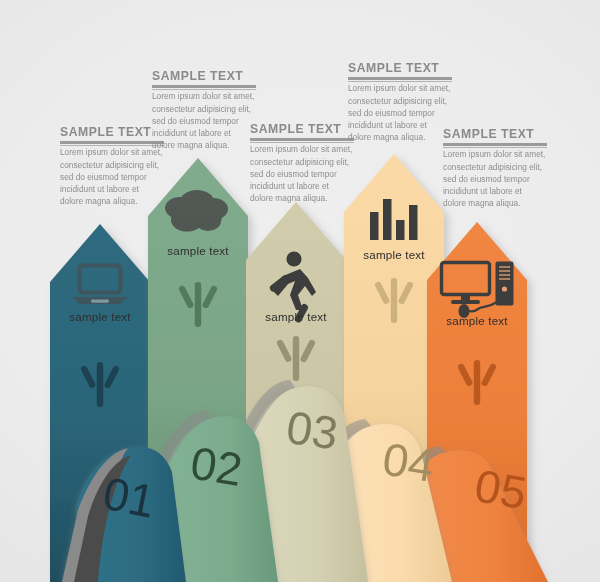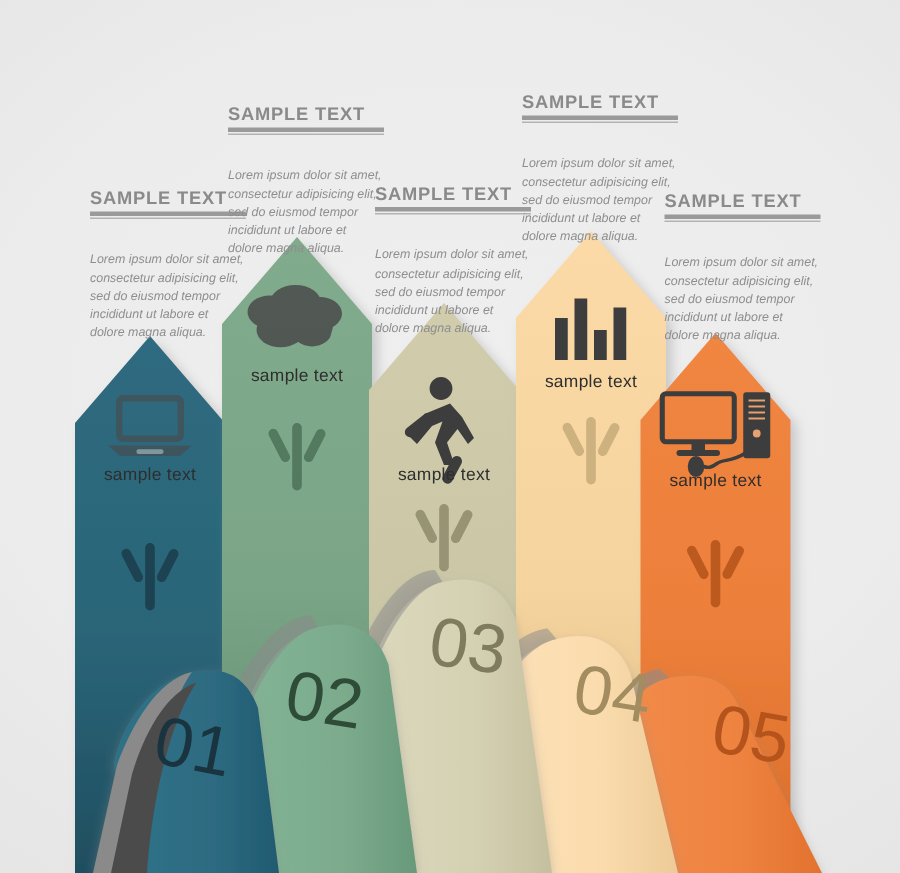--- a/index.html
+++ b/index.html
@@ -14,22 +14,22 @@
 
   
   .callout{position:absolute;width:104px;}
   .ttl{
     font-size:12.2px;font-weight:bold;letter-spacing:.55px;
     color:#8a8a8a;white-space:nowrap;line-height:1.1;
   }
   .rule1{height:2.3px;background:#9a9a9a;margin-top:2px;}
   .rule2{height:1px;background:#b3b3b3;margin-top:1.6px;}
   .body{
-    margin-top:20px;font-size:8.3px;line-height:1.47;color:#8e8e8e;
-    font-style:italic;font-family:"Liberation Sans", sans-serif;
+    margin-top:0;font-size:8.3px;line-height:1.47;color:#8e8e8e;
+    font-family:"Liberation Sans", sans-serif;
   }
 
   
   .slabel{
     position:absolute;text-align:center;font-size:11.6px;color:#2e2e2e;
     white-space:nowrap;letter-spacing:.2px;
   }
 </style>
 </head>
 <body>

